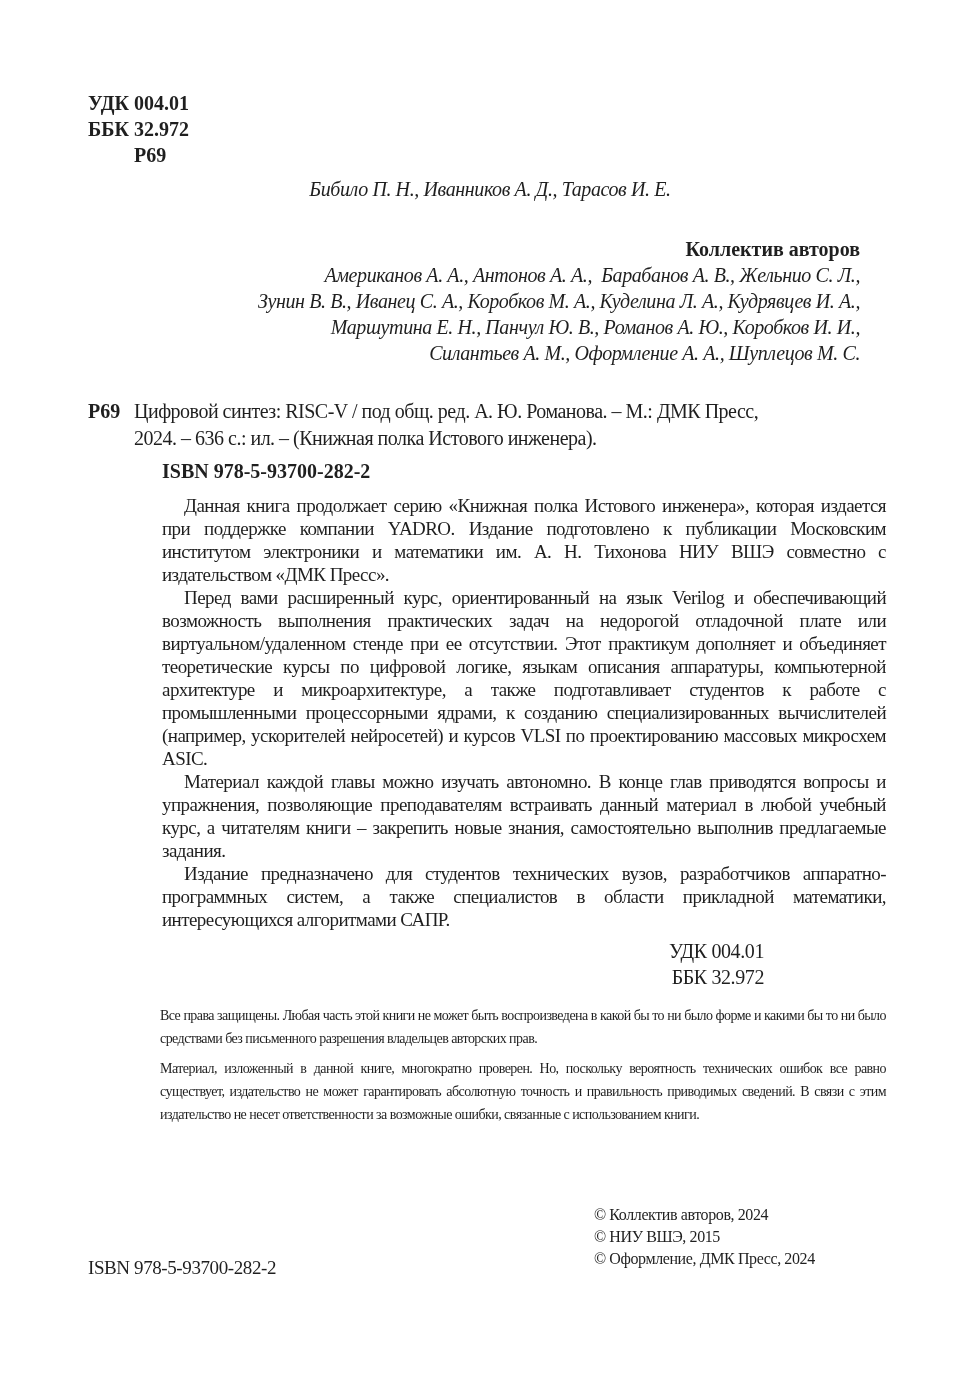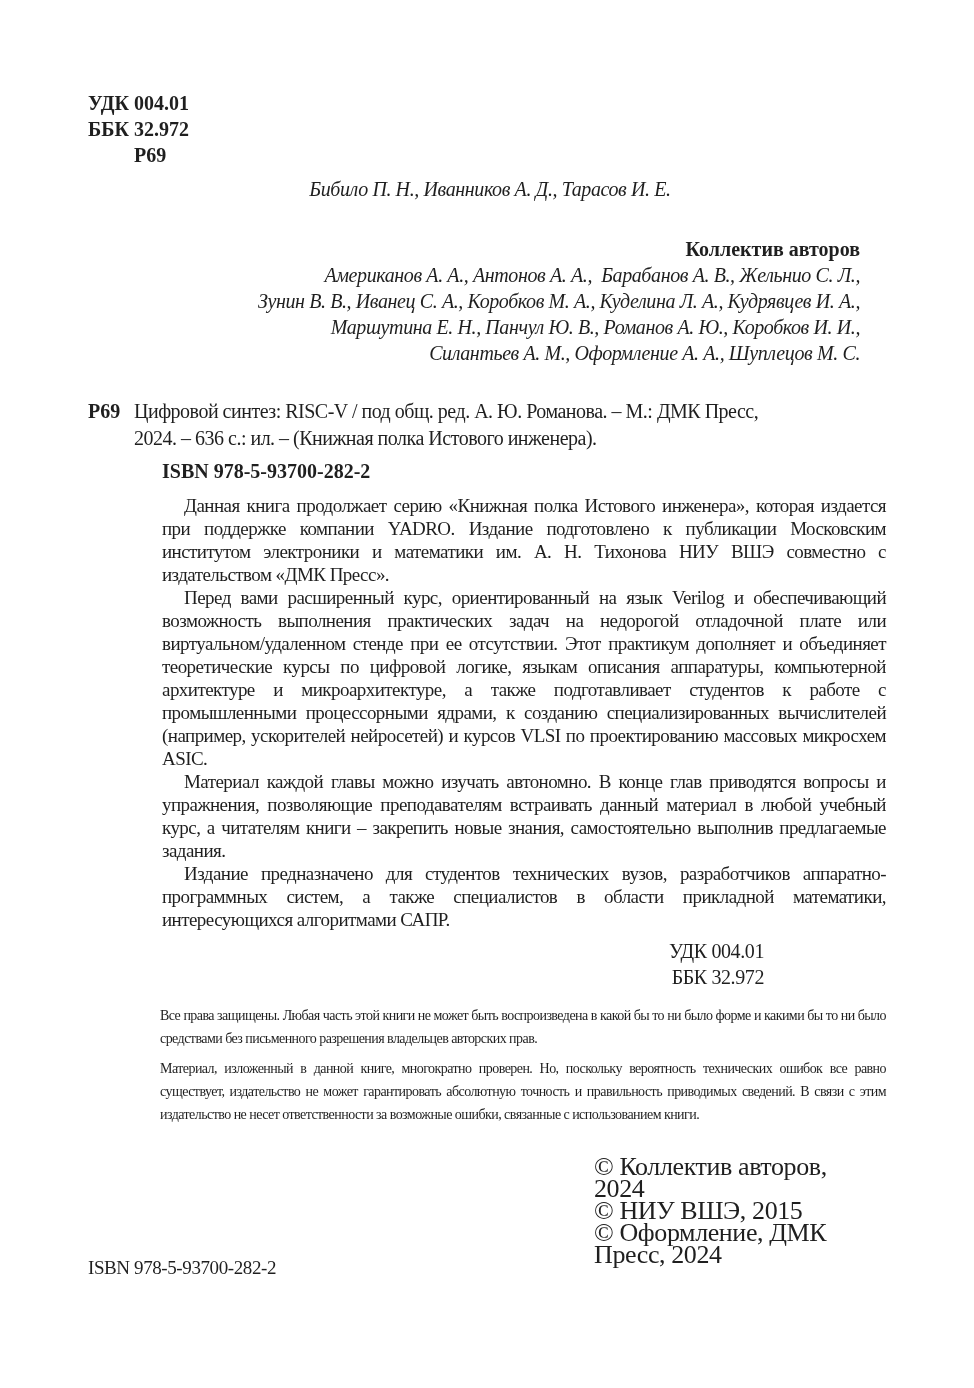--- a/index.html
+++ b/index.html
@@ -27,21 +27,21 @@
 
   .abstract { position: absolute; left: 162px; top: 494px; width: 724px; font-size: 19px; line-height: 23px; }
   .abstract p { margin: 0 0 0 0; text-indent: 22px; text-align: justify; letter-spacing: -0.55px; }
 
   .classif-right { position: absolute; right: 90px; top: 938px; text-align: right; font-size: 20px; line-height: 26px; letter-spacing: -0.4px; }
 
   .rights { position: absolute; left: 160px; top: 1004px; width: 726px; font-size: 14px; line-height: 23px; }
   .rights p { margin: 0 0 7px 0; text-align: justify; letter-spacing: -0.55px; }
 
   .isbn-footer { position: absolute; left: 88px; top: 1256px; font-size: 19px; line-height: 24px; letter-spacing: -0.4px; }
-  .copyrights { position: absolute; left: 594px; top: 1156px; font-size: 26px; line-height: 22px; letter-spacing: -0.4px; }
+  .copyrights { position: absolute; left: 594px; top: 1204px; font-size: 16px; line-height: 22px; letter-spacing: -0.4px; }
 </style>
 </head>
 <body>
 
 <div class="page">
 
   <div class="codes">
     <div>УДК 004.01</div>
     <div>ББК 32.972</div>
     <div class="p69">Р69</div>

